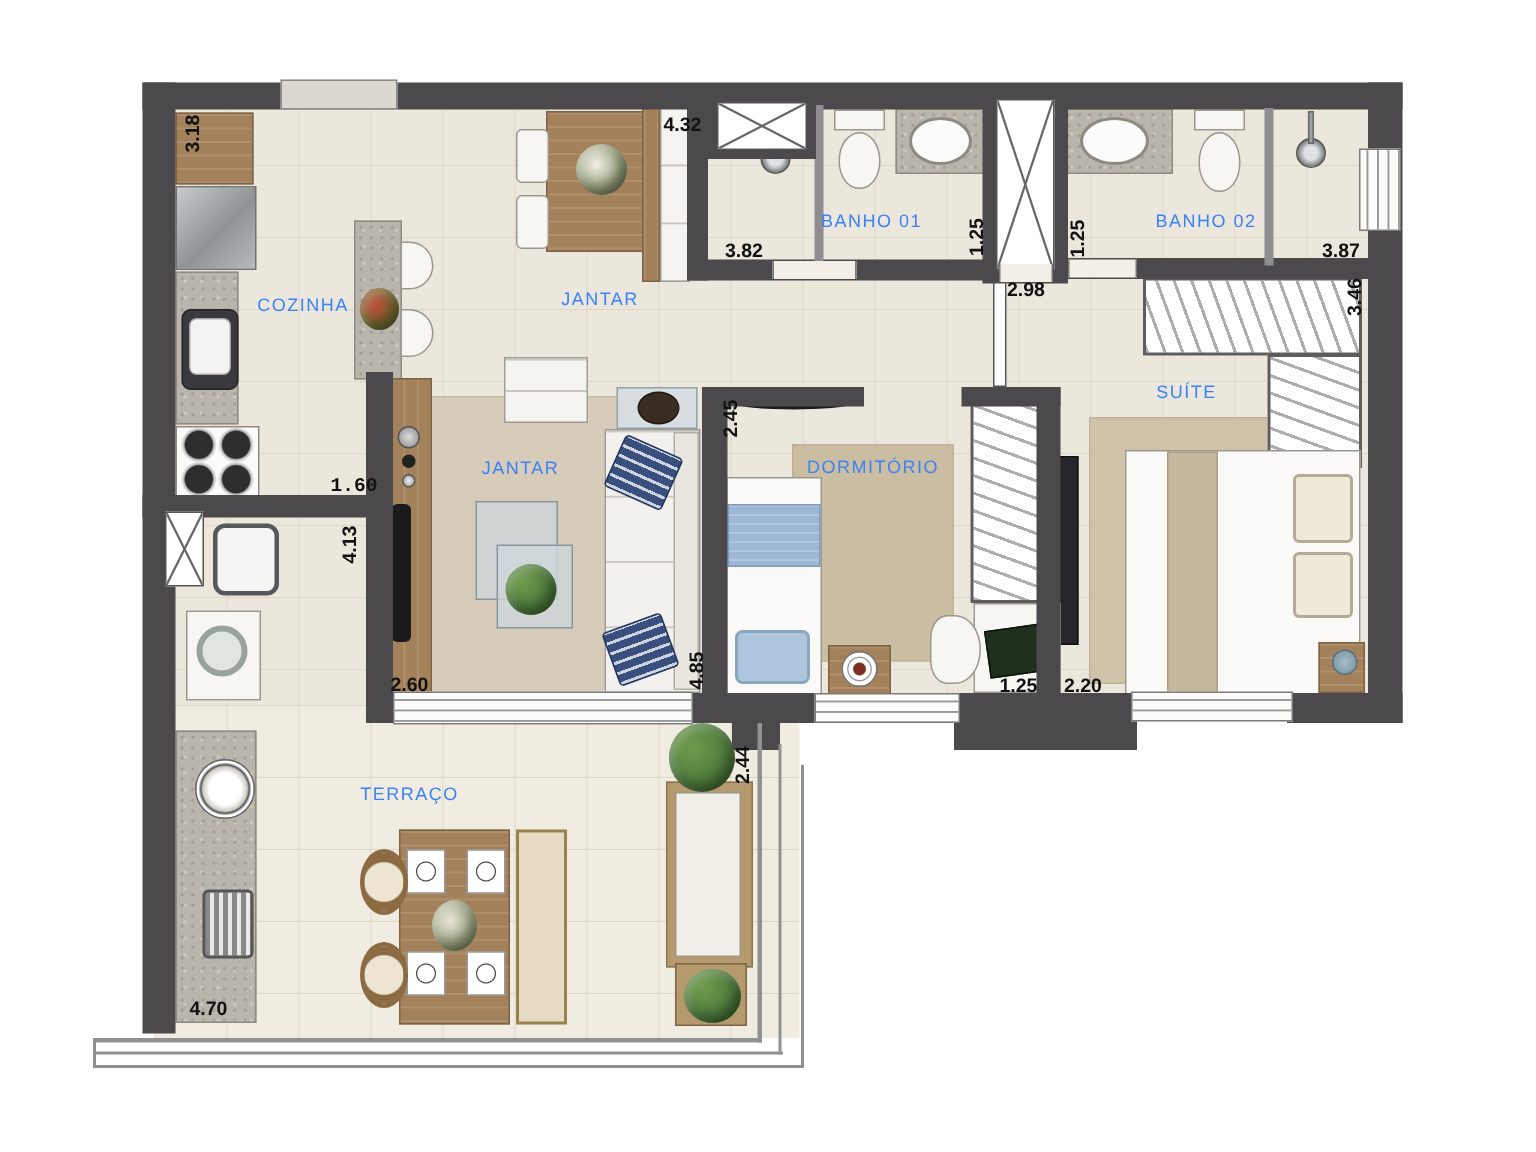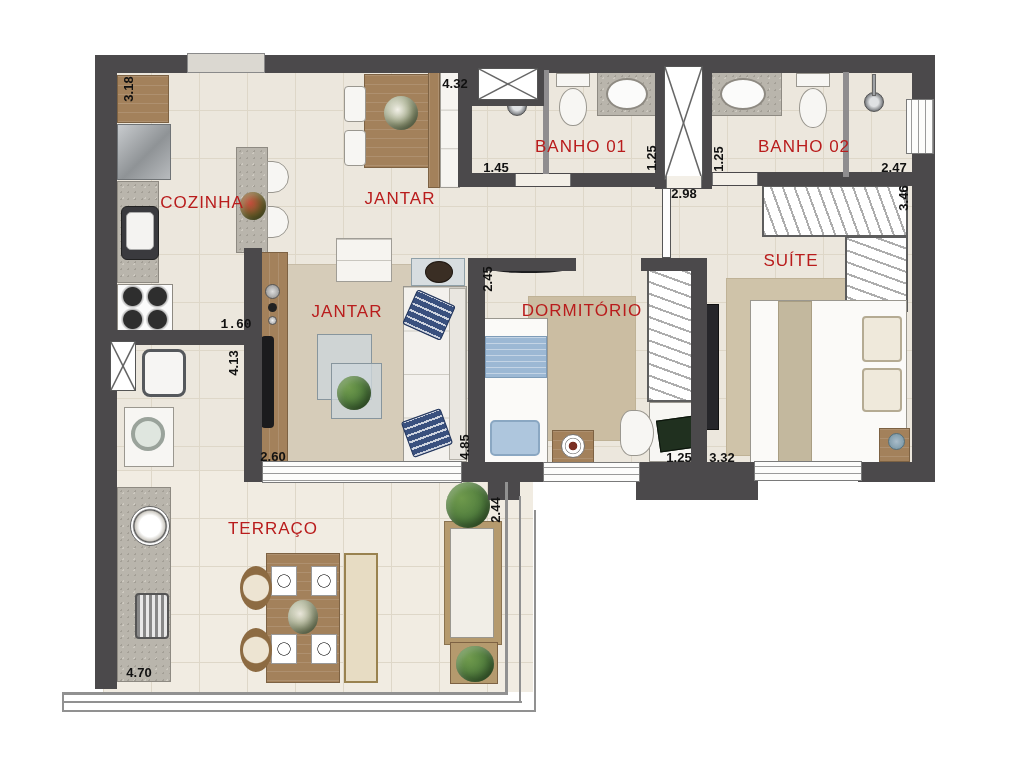--- a/index.html
+++ b/index.html
@@ -35,21 +35,21 @@
   .whitefurn{background:#f7f6f3;border:1px solid #9a978f;}
   .rail{background:#919191;}
   .closet{background:#fff;border:2px solid #5d5d5d;
           background-image:repeating-linear-gradient(70deg,#adadad 0 2px,transparent 2px 11px);}
   .closetv{background:#fff;border:2px solid #5d5d5d;
           background-image:repeating-linear-gradient(20deg,#adadad 0 2px,transparent 2px 11px);}
   .plant{border-radius:50%;background:radial-gradient(circle at 35% 35%,#6f9a4c,#4d7a3c 60%,#35582a);
          box-shadow:inset 3px 4px 6px rgba(255,255,255,.25), inset -4px -5px 8px rgba(0,0,0,.35);}
   .pillow{background:#39507e;background-image:repeating-linear-gradient(0deg,rgba(255,255,255,.75) 0 2px,transparent 2px 7px);
           border:1px solid #22355c;border-radius:3px;}
-  .lbl{font-size:17px;letter-spacing:1px;color:#b91c1c;white-space:nowrap;
+  .lbl{font-size:12px;letter-spacing:1px;color:#3b82f6;white-space:nowrap;
        transform:translate(-50%,-50%);}
   .dim{font-size:13px;font-weight:600;color:#111;white-space:nowrap;transform:translate(-50%,-50%);}
   .dimv{font-size:13px;font-weight:600;color:#111;white-space:nowrap;
         transform:translate(-50%,-50%) rotate(-90deg);}
   .burners{background:#fbfbfb;border:1px solid #8e8a82;
      background-image:radial-gradient(circle at 27% 25%,#2e2e2e 9px,#bbb 10px,transparent 12px),
                       radial-gradient(circle at 73% 25%,#2e2e2e 9px,#bbb 10px,transparent 12px),
                       radial-gradient(circle at 27% 75%,#2e2e2e 9px,#bbb 10px,transparent 12px),
                       radial-gradient(circle at 73% 75%,#2e2e2e 9px,#bbb 10px,transparent 12px);}
   .steel{background:linear-gradient(135deg,#c8cbce,#8f9396 55%,#b8bbbe);border:1px solid #6f7376;}
@@ -221,29 +221,29 @@
   <span class="lbl" style="left:400px;top:199px;">JANTAR</span>
   <span class="lbl" style="left:581px;top:147px;">BANHO 01</span>
   <span class="lbl" style="left:804px;top:147px;">BANHO 02</span>
   <span class="lbl" style="left:791px;top:261px;">SUÍTE</span>
   <span class="lbl" style="left:347px;top:312px;">JANTAR</span>
   <span class="lbl" style="left:582px;top:311px;">DORMITÓRIO</span>
   <span class="lbl" style="left:251px;top:529px;margin-left:22px;">TERRAÇO</span>
 
   <span class="dimv" style="left:128px;top:89px;">3.18</span>
   <span class="dim" style="left:455px;top:83px;">4.32</span>
-  <span class="dim" style="left:496px;top:167px;">1.45</span>
+  <span class="dim" style="left:496px;top:167px;">3.82</span>
   <span class="dimv" style="left:651px;top:158px;">1.25</span>
   <span class="dim" style="left:684px;top:193px;">2.98</span>
   <span class="dimv" style="left:718px;top:159px;">1.25</span>
-  <span class="dim" style="left:894px;top:167px;">2.47</span>
+  <span class="dim" style="left:894px;top:167px;">3.87</span>
   <span class="dimv" style="left:903px;top:198px;">3.46</span>
   <span class="dimv" style="left:487px;top:279px;">2.45</span>
   <span class="dim" style="left:236px;top:324px;font-family:Liberation Mono, monospace;">1.60</span>
   <span class="dimv" style="left:233px;top:363px;">4.13</span>
   <span class="dim" style="left:273px;top:456px;">2.60</span>
   <span class="dimv" style="left:464px;top:447px;">4.85</span>
   <span class="dim" style="left:679px;top:457px;">1.25</span>
-  <span class="dim" style="left:722px;top:457px;">3.32</span>
+  <span class="dim" style="left:722px;top:457px;">2.20</span>
   <span class="dimv" style="left:495px;top:510px;">2.44</span>
   <span class="dim" style="left:139px;top:672px;">4.70</span>
 
 </div>
 
 </body></html>

